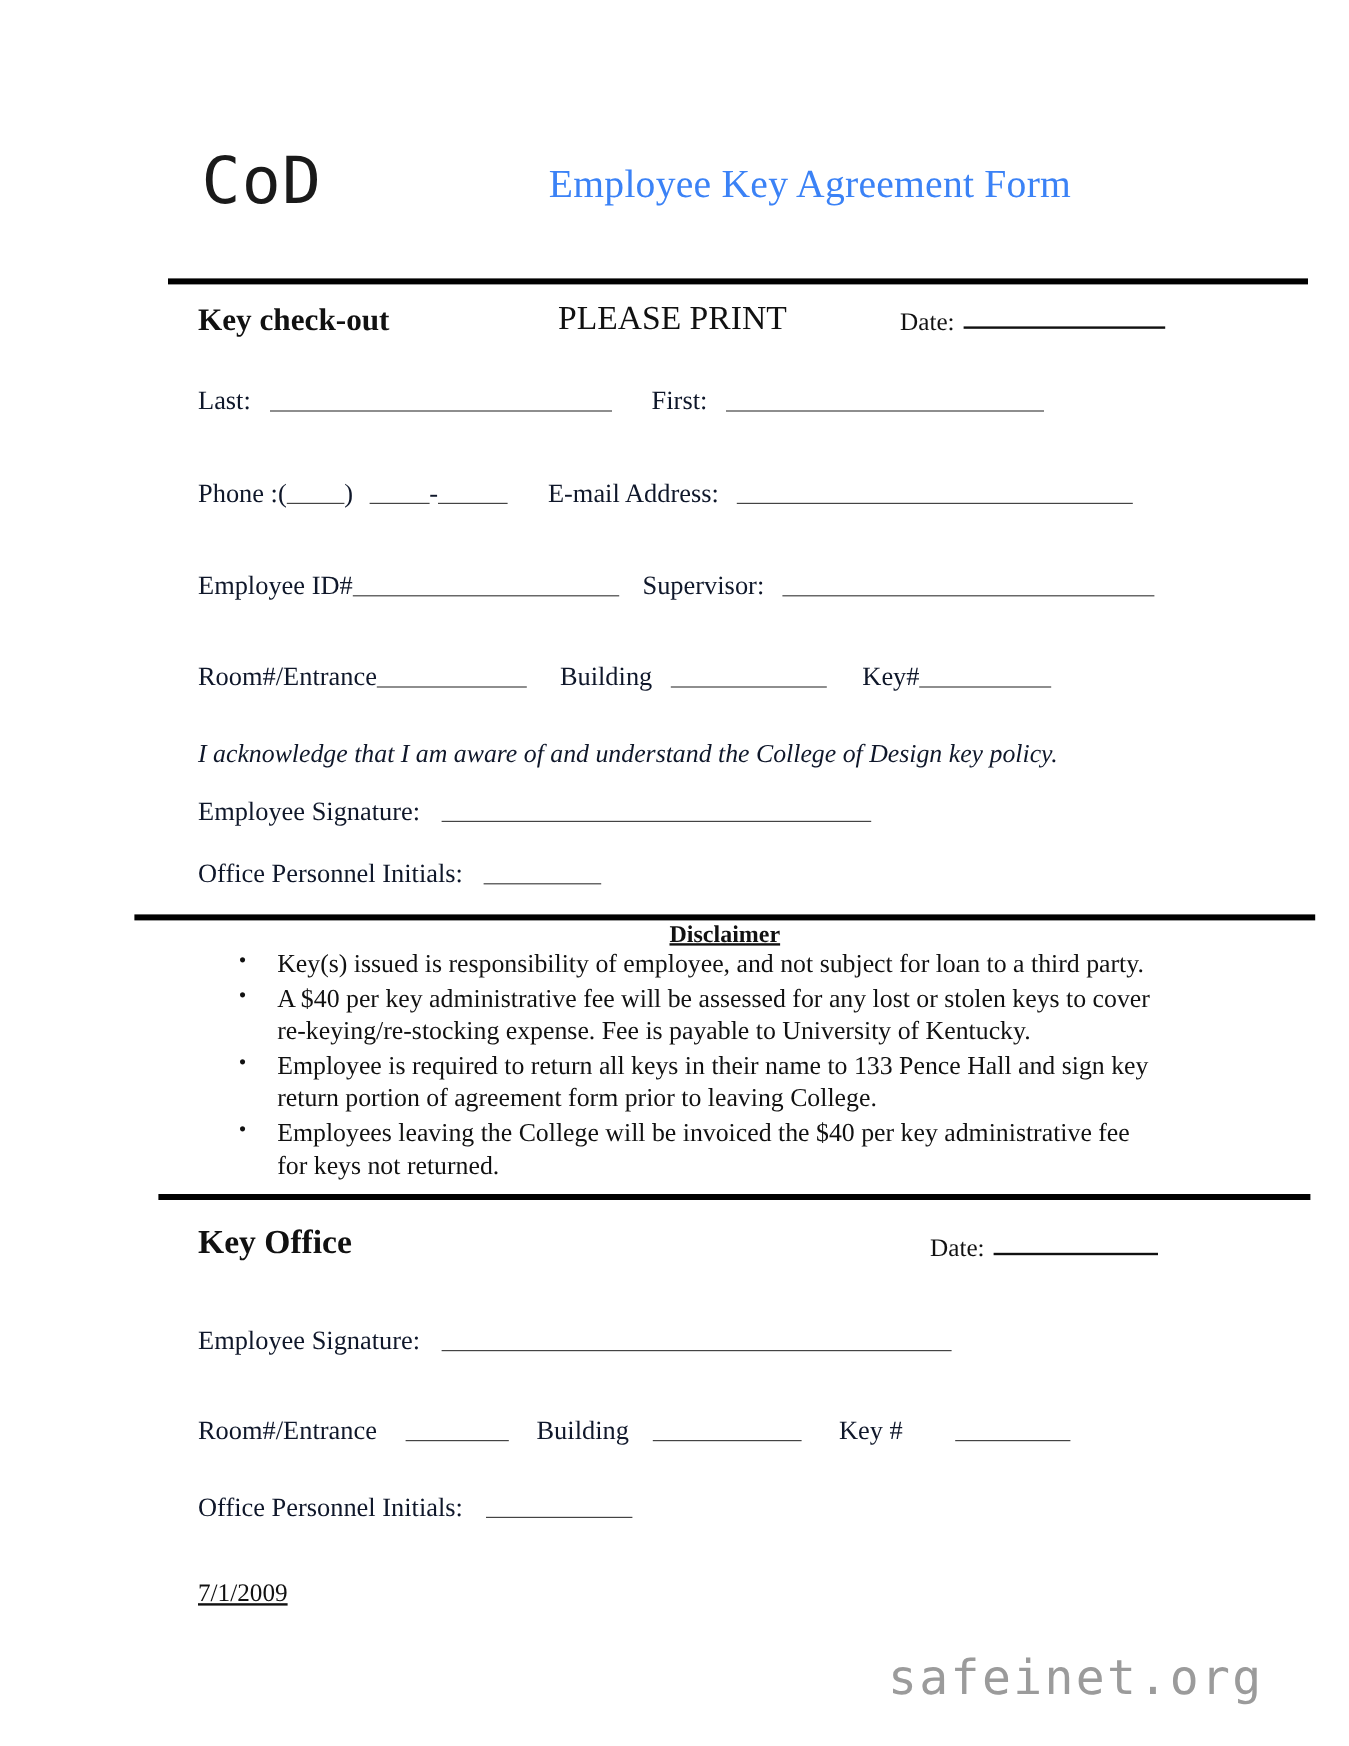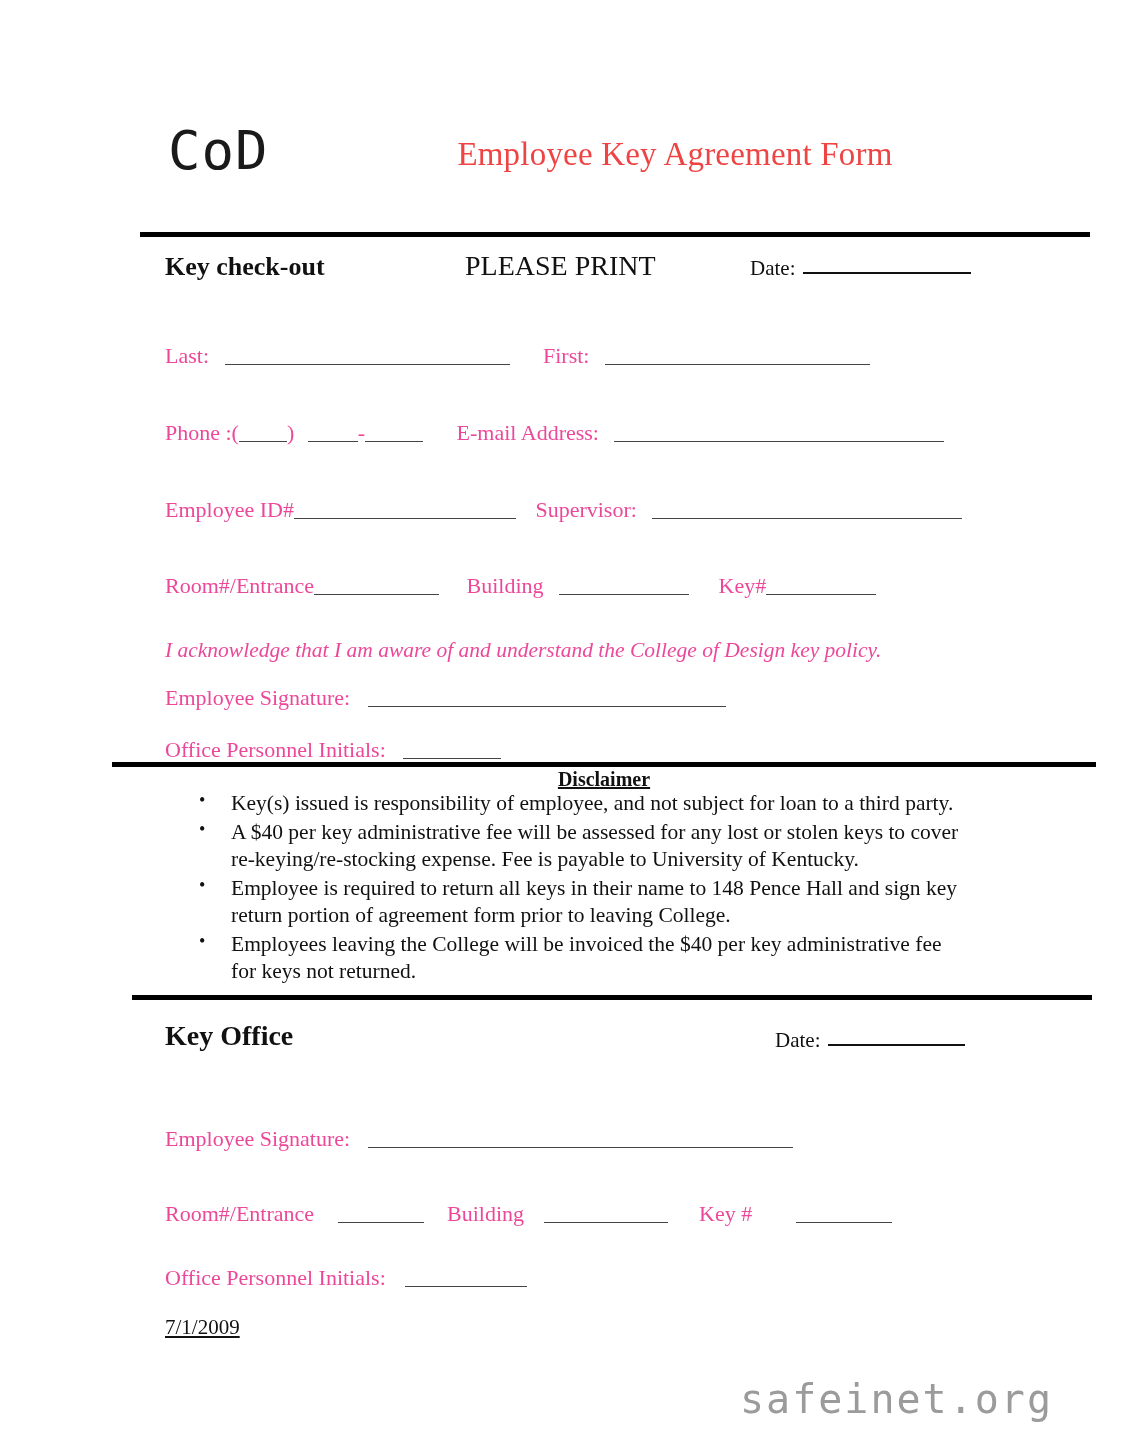--- a/index.html
+++ b/index.html
@@ -47,21 +47,21 @@
   .doc-title {
     position: absolute;
     left: 0;
     top: 18px;
     width: 950px;
     text-align: center;
     padding-left: 120px;
     box-sizing: border-box;
     font-size: 33px;
     line-height: 1.15;
-    color: #ef4444;
+    color: #3b82f6;
     letter-spacing: 0.2px;
   }
 
   
   .rule-top {
     position: absolute;
     left: 140px;
     top: 232px;
     width: 950px;
     height: 5px;
@@ -83,22 +83,21 @@
     height: 5px;
     background: #000;
   }
 
   
   .row {
     position: absolute;
     font-size: 22px;
     line-height: 1.25;
     white-space: nowrap;
-    color: #ec4899;
-    margin-top: 22px;
+    color: #0f172a;
   }
   .italic { font-style: italic; }
 
   
   .sec-head {
     position: absolute;
     left: 165px;
     width: 930px;
     height: 34px;
   }
@@ -256,21 +255,21 @@
     <span class="gap" style="width:12px;"></span><span class="blank-thin" style="width:98px;"></span>
   </div>
 
   <div class="rule-disc-top"></div>
   <div class="disclaimer-title">Disclaimer</div>
 
   <div class="bullets">
     <ul>
       <li>Key(s) issued is responsibility of employee, and not subject for loan to a third party.</li>
       <li>A $40 per key administrative fee will be assessed for any lost or stolen keys to cover re-keying/re-stocking expense. Fee is payable to University of Kentucky.</li>
-      <li>Employee is required to return all keys in their name to 148 Pence Hall and sign key return portion of agreement form prior to leaving College.</li>
+      <li>Employee is required to return all keys in their name to 133 Pence Hall and sign key return portion of agreement form prior to leaving College.</li>
       <li>Employees leaving the College will be invoiced the $40 per key administrative fee for keys not returned.</li>
     </ul>
   </div>
 
   <div class="rule-disc-bottom"></div>
 
   <div class="sec-head" style="top:1020px;">
     <span class="sec-title" style="font-size:28px;">Key Office</span>
     <span class="date-label" style="left:610px; top:8px;">Date:</span>
     <span class="blank" style="position:absolute;left:663px;top:8px;width:137px;"></span>

